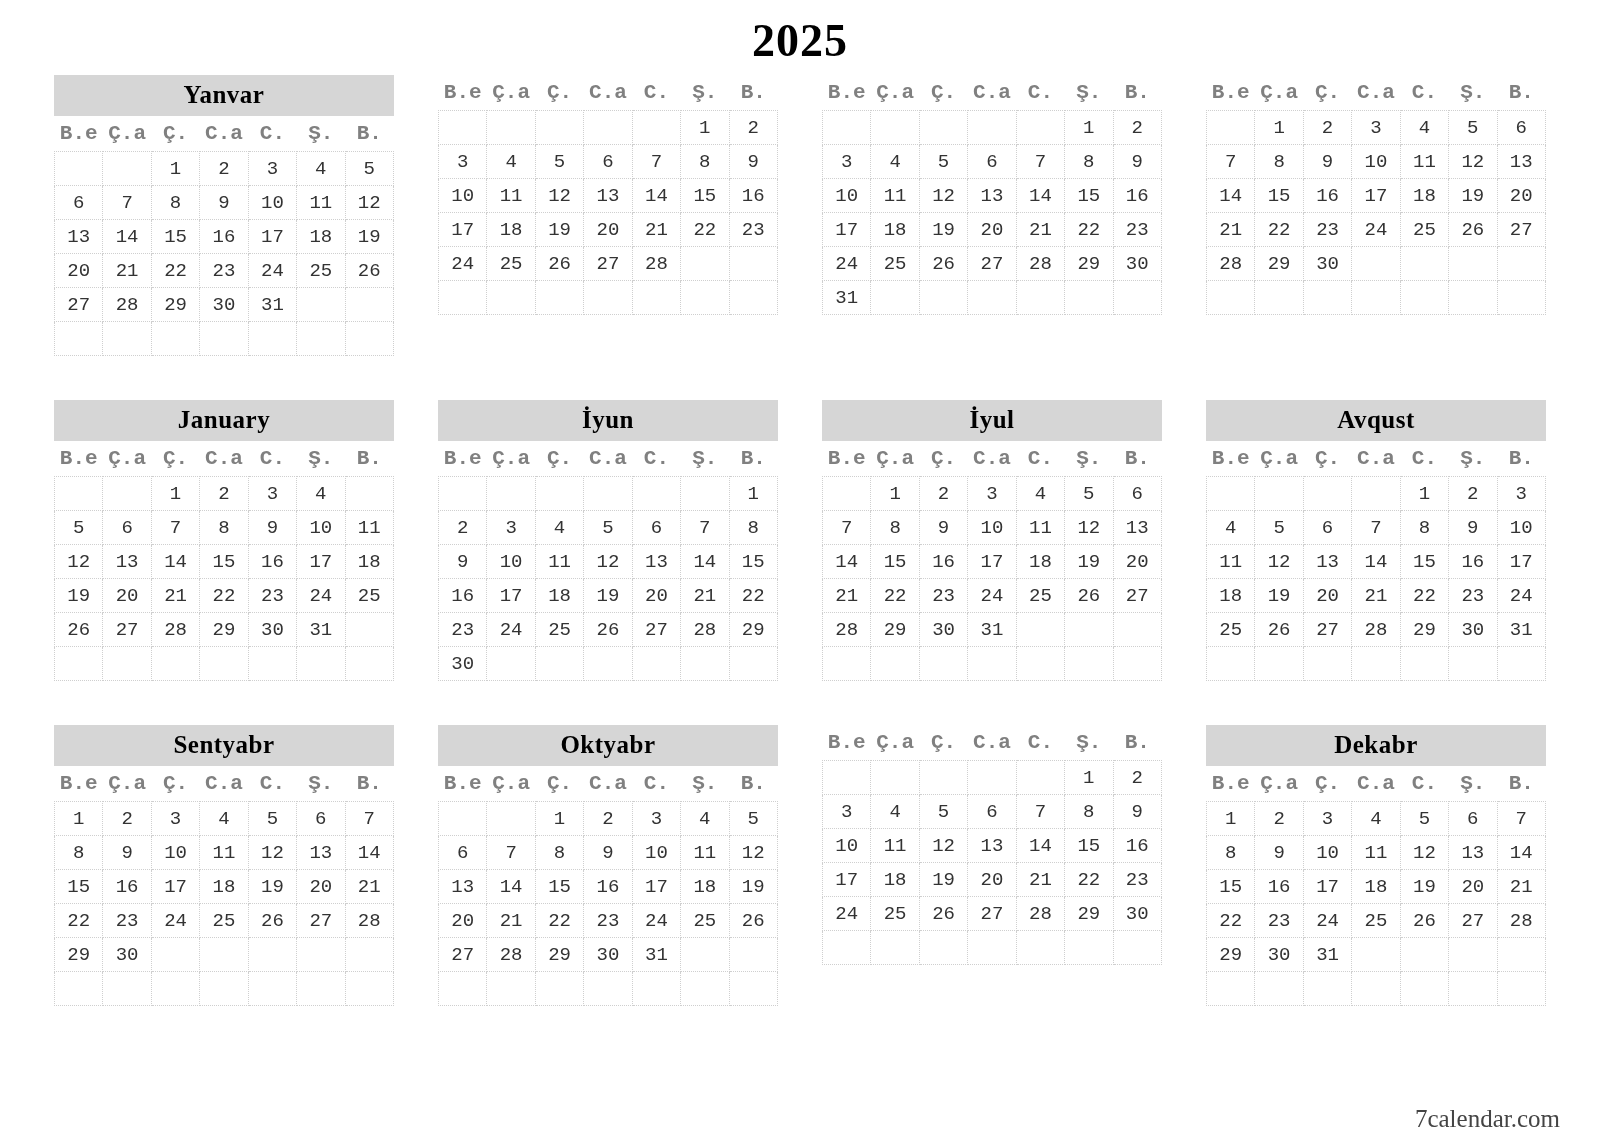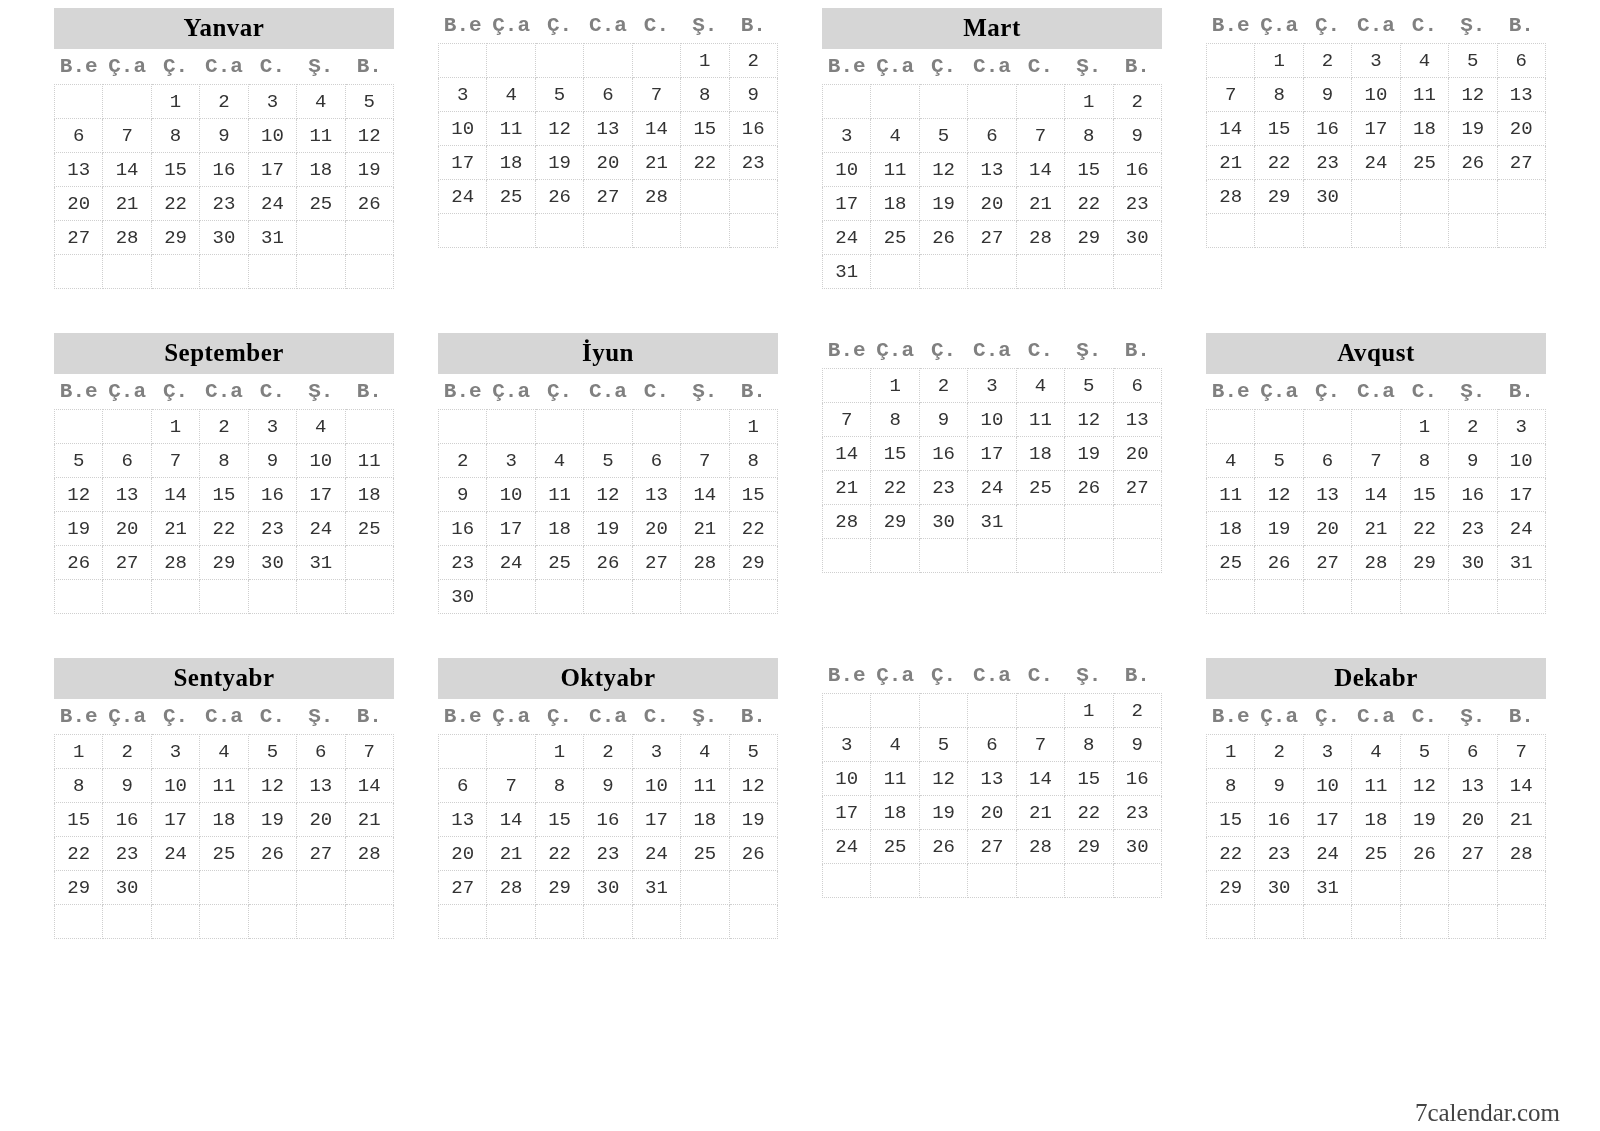--- a/index.html
+++ b/index.html
@@ -84,20 +84,21 @@
     bottom: 12px;
     font-size: 25px;
     color: #444444;
     font-family: "Liberation Serif", serif;
   }
 </style>
 </head>
 <body>
 
 <div class="page">
+  <div class="year-title">2025</div>
   <div class="grid" id="months-grid">
       <div class="month">
         <div class="month-name">Yanvar</div>
         <table class="cal">
           <thead>
             <tr>
               <th>B.e</th>
               <th>Ç.a</th>
               <th>Ç.</th>
               <th>C.a</th>
@@ -229,21 +230,20 @@
               <td class="empty"></td>
               <td class="empty"></td>
               <td class="empty"></td>
               <td class="empty"></td>
               <td class="empty"></td>
             </tr>
           </tbody>
         </table>
       </div>
       <div class="month">
-        <div class="month-name">Mart</div>
         <table class="cal">
           <thead>
             <tr>
               <th>B.e</th>
               <th>Ç.a</th>
               <th>Ç.</th>
               <th>C.a</th>
               <th>C.</th>
               <th>Ş.</th>
               <th>B.</th>
@@ -372,21 +372,21 @@
               <td class="empty"></td>
               <td class="empty"></td>
               <td class="empty"></td>
               <td class="empty"></td>
               <td class="empty"></td>
             </tr>
           </tbody>
         </table>
       </div>
       <div class="month">
-        <div class="month-name">September</div>
+        <div class="month-name">January</div>
         <table class="cal">
           <thead>
             <tr>
               <th>B.e</th>
               <th>Ç.a</th>
               <th>Ç.</th>
               <th>C.a</th>
               <th>C.</th>
               <th>Ş.</th>
               <th>B.</th>
@@ -516,20 +516,21 @@
               <td class="empty"></td>
               <td class="empty"></td>
               <td class="empty"></td>
               <td class="empty"></td>
               <td class="empty"></td>
             </tr>
           </tbody>
         </table>
       </div>
       <div class="month">
+        <div class="month-name">İyul</div>
         <table class="cal">
           <thead>
             <tr>
               <th>B.e</th>
               <th>Ç.a</th>
               <th>Ç.</th>
               <th>C.a</th>
               <th>C.</th>
               <th>Ş.</th>
               <th>B.</th>

